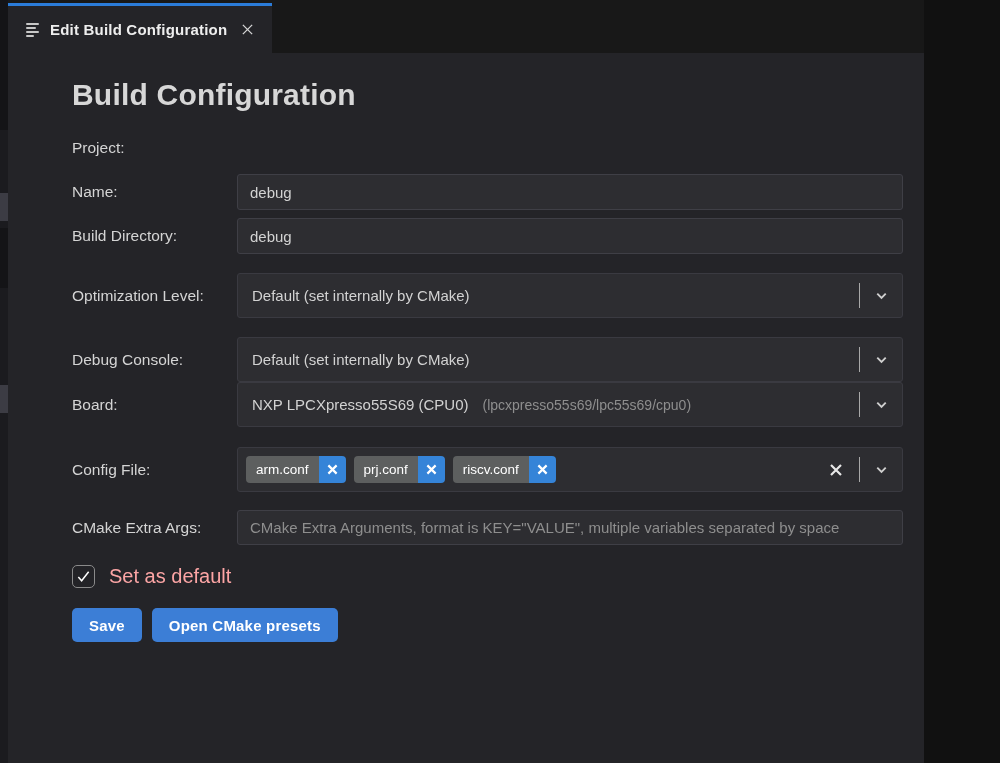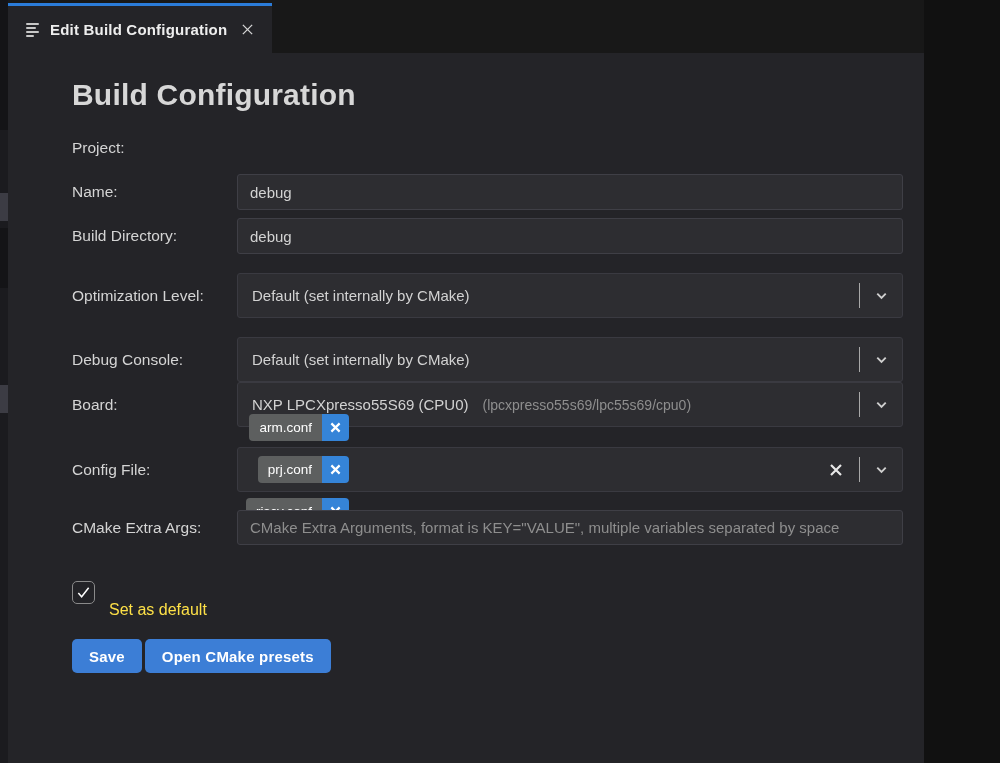--- a/index.html
+++ b/index.html
@@ -55,34 +55,34 @@
 
   .select{width:100%;height:45px;background:var(--field-bg);border:1px solid #3a3a41;border-radius:3px;
     display:flex;align-items:center;padding-left:14px;color:#d2d2d2;font-size:15px;cursor:pointer;}
   .select-text{white-space:nowrap;overflow:hidden;text-overflow:ellipsis;}
   .select-detail{color:var(--text-dim);margin-left:14px;white-space:nowrap;font-size:14px;}
   .select-end{margin-left:auto;display:flex;align-items:center;height:100%;flex-shrink:0;}
   .select-divider{width:1px;height:25px;background:#a8a8a8;}
   .chev{width:42px;height:100%;display:flex;align-items:center;justify-content:center;cursor:pointer;}
 
   
-  .tags{display:flex;gap:15px;align-items:flex-end;flex-direction:column;}
+  .tags{display:flex;gap:8px;align-items:flex-start;}
   .tag{display:flex;height:27px;border-radius:4px;overflow:hidden;font-size:13.5px;}
   .tag-text{background:#5d5f5f;color:#ffffff;display:flex;align-items:center;padding:0 10px;}
   .tag-x{background:var(--tag-close-blue);width:27px;display:flex;align-items:center;justify-content:center;cursor:pointer;}
   .clear-x{display:flex;align-items:center;justify-content:center;padding:0 16px;height:100%;cursor:pointer;}
 
   
   .check-row{display:flex;align-items:center;}
   .checkbox{width:23px;height:23px;border:1px solid #8a8a8a;border-radius:5px;background:#232327;
     display:flex;align-items:center;justify-content:center;cursor:pointer;}
-  .check-label{margin-left:14px;font-size:16px;color:#fde047;margin-top:36px;}
-
-  
-  .btn-row{display:flex;gap:3px;align-items:flex-start;}
+  .check-label{margin-left:14px;font-size:20px;color:#fca5a5;}
+
+  
+  .btn-row{display:flex;gap:10px;align-items:flex-start;}
   .btn{height:34px;background:var(--button-blue);border:none;border-radius:5px;color:#ffffff;
     font-size:15px;font-weight:bold;padding:0 17px;cursor:pointer;
     font-family:"Liberation Sans","DejaVu Sans",sans-serif;letter-spacing:.2px;}
 
   
   .r-project{margin-top:26px;height:20px;}
   .r-name{margin-top:16px;}
   .r-builddir{margin-top:8px;justify-content:space-between;}
   .r-buildtype{margin-top:18px;}
   .r-optlevel{margin-top:19px;}

